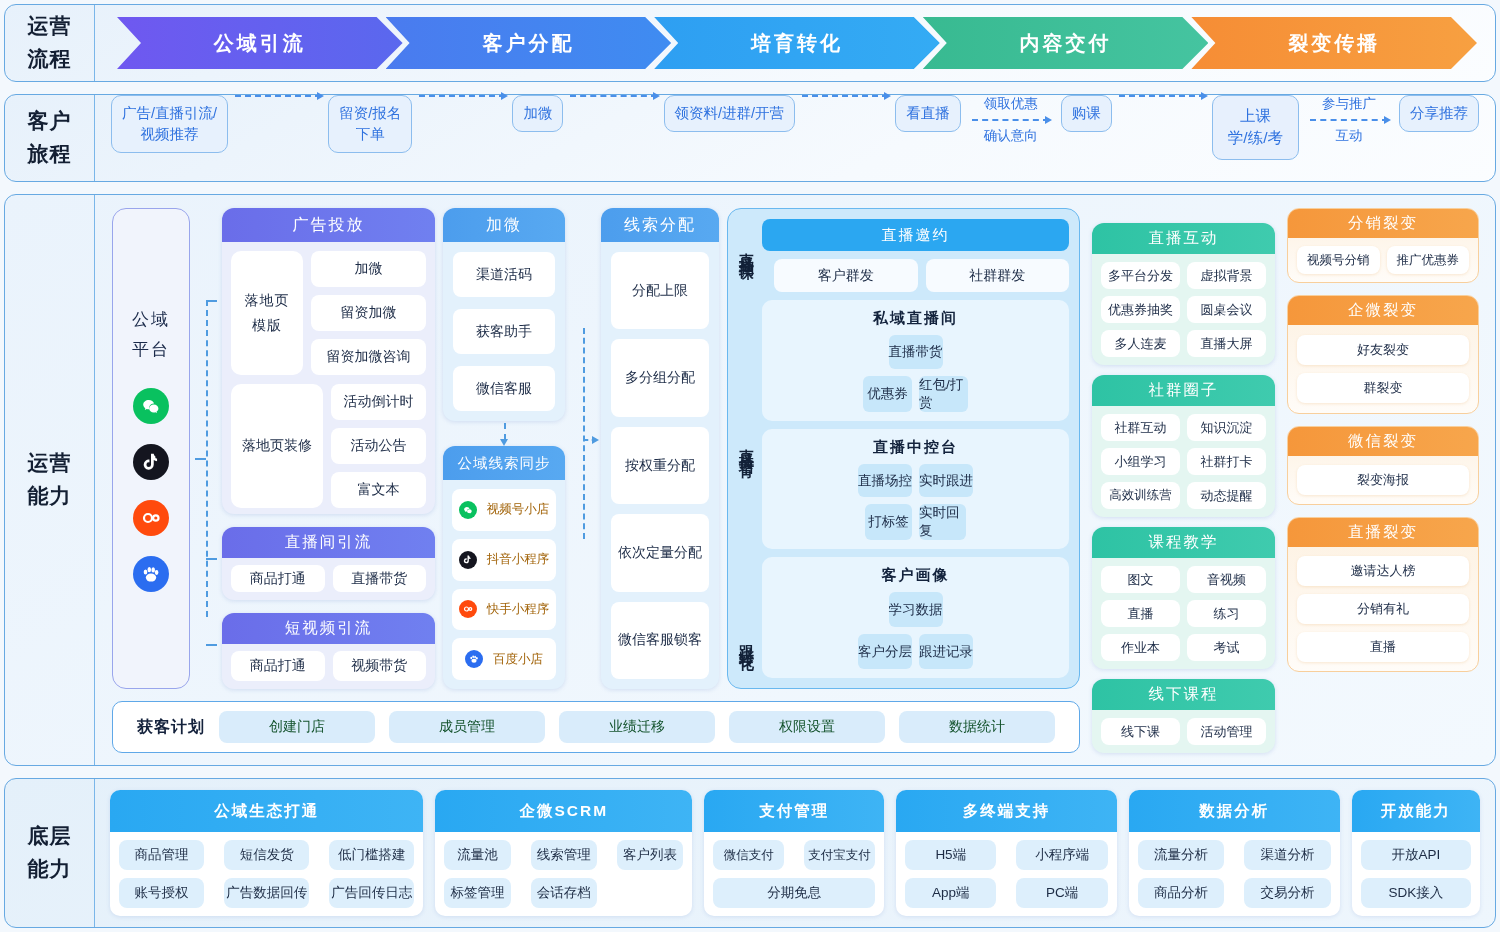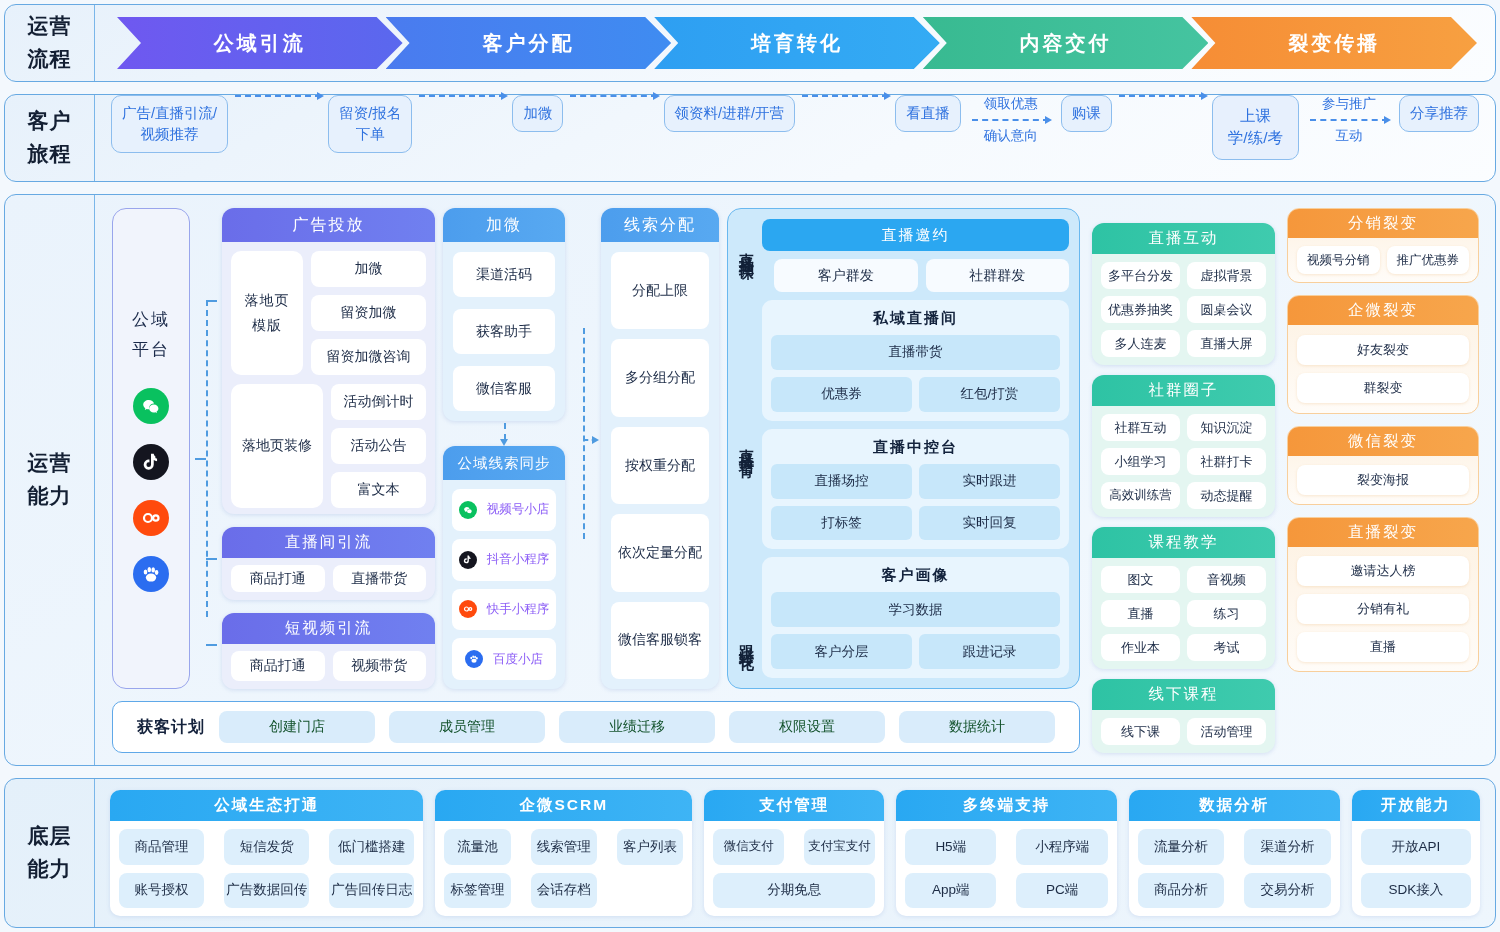--- a/index.html
+++ b/index.html
@@ -110,40 +110,40 @@
   .card-jw{background:#e3f1fc;}
   .jw-body{padding:10px;display:flex;flex-direction:column;gap:12px;}
   .jw-body .wbox{height:45px;flex:none;}
   .varrow{height:25px;flex:none;position:relative;}
   .varrow .l{position:absolute;left:50%;top:2px;bottom:6px;border-left:2px dashed #4f9be0;}
   .varrow:after{content:'';position:absolute;left:50%;margin-left:-4px;bottom:0;
                 border-top:7px solid #4f9be0;border-left:4px solid transparent;border-right:4px solid transparent;}
   .card-sync{background:#e3f1fc;flex:1;}
   .sync-body{padding:9px;display:flex;flex-direction:column;gap:8px;flex:1;}
   .sync-item{flex:1;background:#fff;border-radius:8px;display:flex;align-items:center;justify-content:center;gap:10px;
-             font-size:12.5px;color:#8b5cf6;}
+             font-size:12.5px;color:#a16207;}
 
   
   .colD{width:118px;flex:none;display:flex;}
   .card-assign{background:#e3f1fc;flex:1;}
   .assign-body{padding:10px;display:flex;flex-direction:column;gap:10px;flex:1;}
   .assign-body .wbox{flex:1;}
 
   
   .panelE{flex:1;border:1.5px solid #69b8ef;border-radius:14px;background:#cde9fb;
           display:flex;padding:10px 10px 10px 6px;gap:4px;min-width:0;}
   .pe-labels{width:24px;flex:none;display:flex;flex-direction:column;align-items:center;
              justify-content:space-between;padding:22px 0 30px;}
   .vtext{writing-mode:vertical-rl;text-orientation:upright;font-size:15px;font-weight:bold;color:#122138;letter-spacing:4px;}
   .pe-content{flex:1;display:flex;flex-direction:column;gap:8px;min-width:0;}
   .invite-btn{height:32px;flex:none;background:#2ba7f1;border-radius:8px;color:#fff;font-size:15px;
               display:flex;align-items:center;justify-content:center;letter-spacing:2px;}
   .pe-row{display:flex;gap:8px;flex:none;margin-left:12px;}
   .pe-row .wbox{flex:1;height:33px;background:#f7fbff;}
-  .pe-card{flex:1;background:#e8f5fe;border-radius:10px;padding:7px 9px 9px;display:flex;flex-direction:column;gap:7px;}
+  .pe-card{flex:1;background:#e8f5fe;border-radius:10px;padding:7px 9px 9px;display:flex;flex-direction:column;gap:7px;align-items:center;}
   .pe-card-title{text-align:center;font-size:15px;font-weight:bold;color:#13233d;letter-spacing:2px;flex:none;padding-top:2px;}
   .bbox{flex:1;background:#c7e7fa;border-radius:6px;display:flex;align-items:center;justify-content:center;
         font-size:13.5px;color:#1c2b46;}
   .pe-row2{flex:1;display:flex;gap:7px;}
   .pe-row2 .bbox{flex:1;}
 
   
   .colTeal{width:183px;flex:none;display:flex;flex-direction:column;gap:10px;justify-content:flex-end;}
   .tcard{background:#e4f6f1;}
   .t-body{padding:8px 9px;display:flex;flex-direction:column;gap:7px;}
@@ -157,21 +157,21 @@
   .ocard .card-h{height:29px;font-size:15.5px;}
   .o-body{padding:8px 9px;display:flex;flex-direction:column;gap:8px;}
   .o-row{display:flex;gap:7px;}
   .o-row .wbox{flex:1;height:28px;font-size:12.5px;box-shadow:0 1px 3px rgba(220,140,40,.18);}
   .o-body .wbox.full{height:30px;flex:none;font-size:13px;box-shadow:0 1px 3px rgba(220,140,40,.18);}
 
   
   .base-body{flex:1;display:flex;gap:12px;padding:11px 15px;min-width:0;}
   .bcard{background:#fff;border-radius:10px;overflow:hidden;display:flex;flex-direction:column;
          box-shadow:0 1px 4px rgba(70,110,190,.15);}
-  .bcard-h{height:31px;flex:none;background:linear-gradient(90deg,#29a8f2,#3eb4f5);color:#fff;font-size:15.5px;
+  .bcard-h{height:42px;flex:none;background:linear-gradient(90deg,#29a8f2,#3eb4f5);color:#fff;font-size:15.5px;
            font-weight:600;letter-spacing:2px;display:flex;align-items:center;justify-content:center;}
   .bcard-b{flex:1;padding:8px 9px;display:flex;flex-direction:column;gap:8px;}
   .brow{flex:1;display:flex;gap:20px;}
   .bpill{flex:1;background:#ddeffc;border-radius:8px;display:flex;align-items:center;justify-content:center;
          font-size:13.5px;color:#1d2c45;}
   .bspacer{flex:1;}
 </style>
 </head>
 <body>
 

